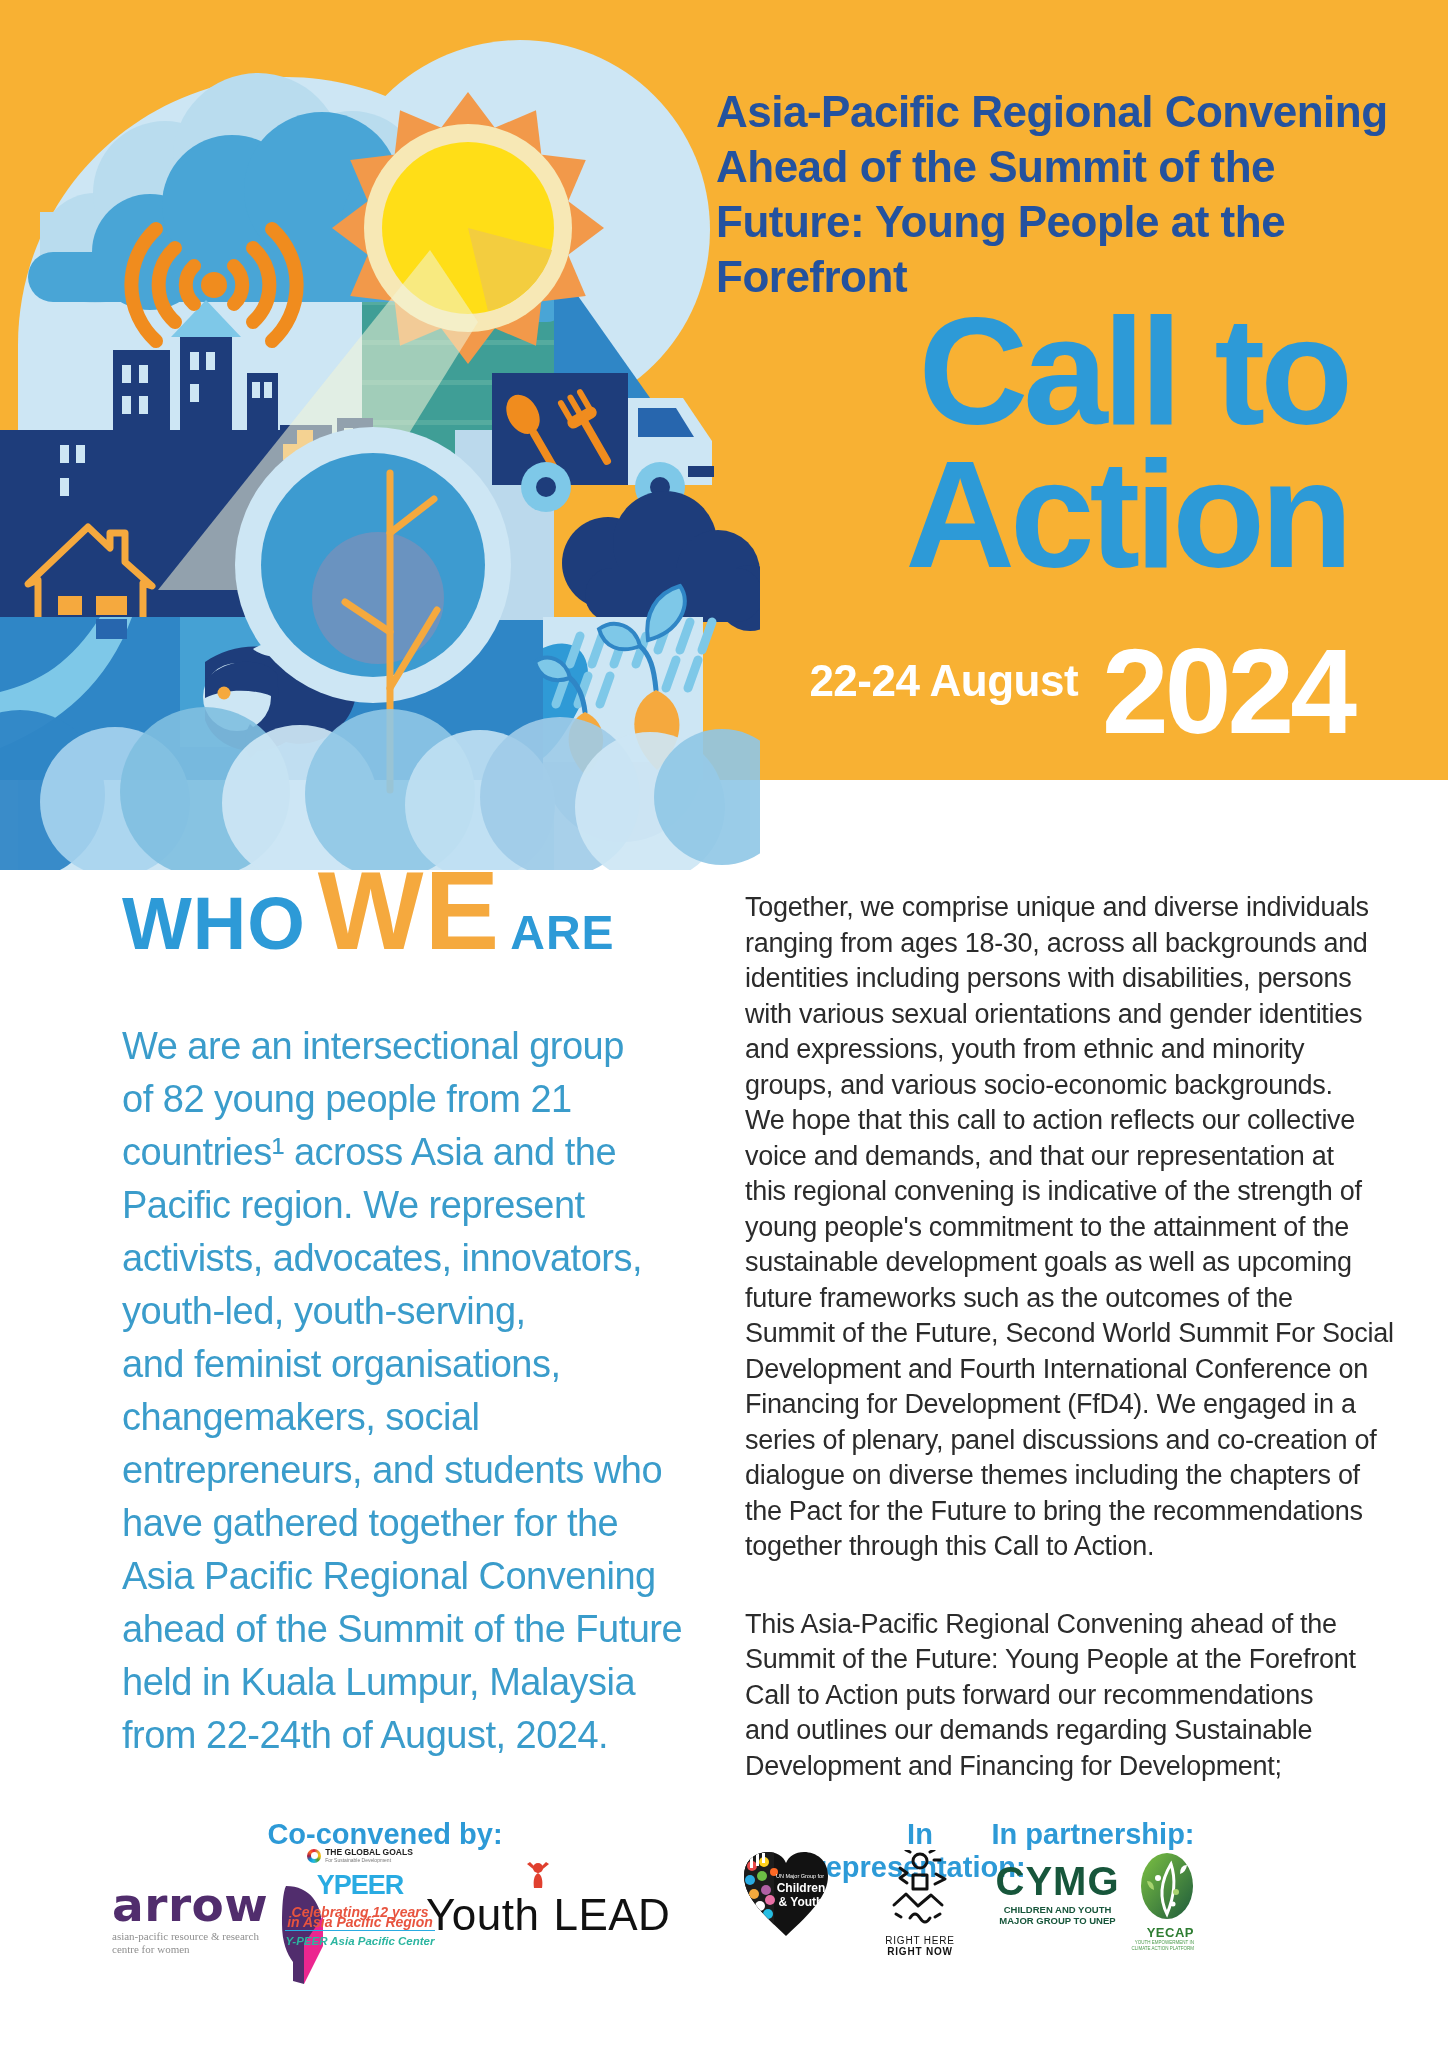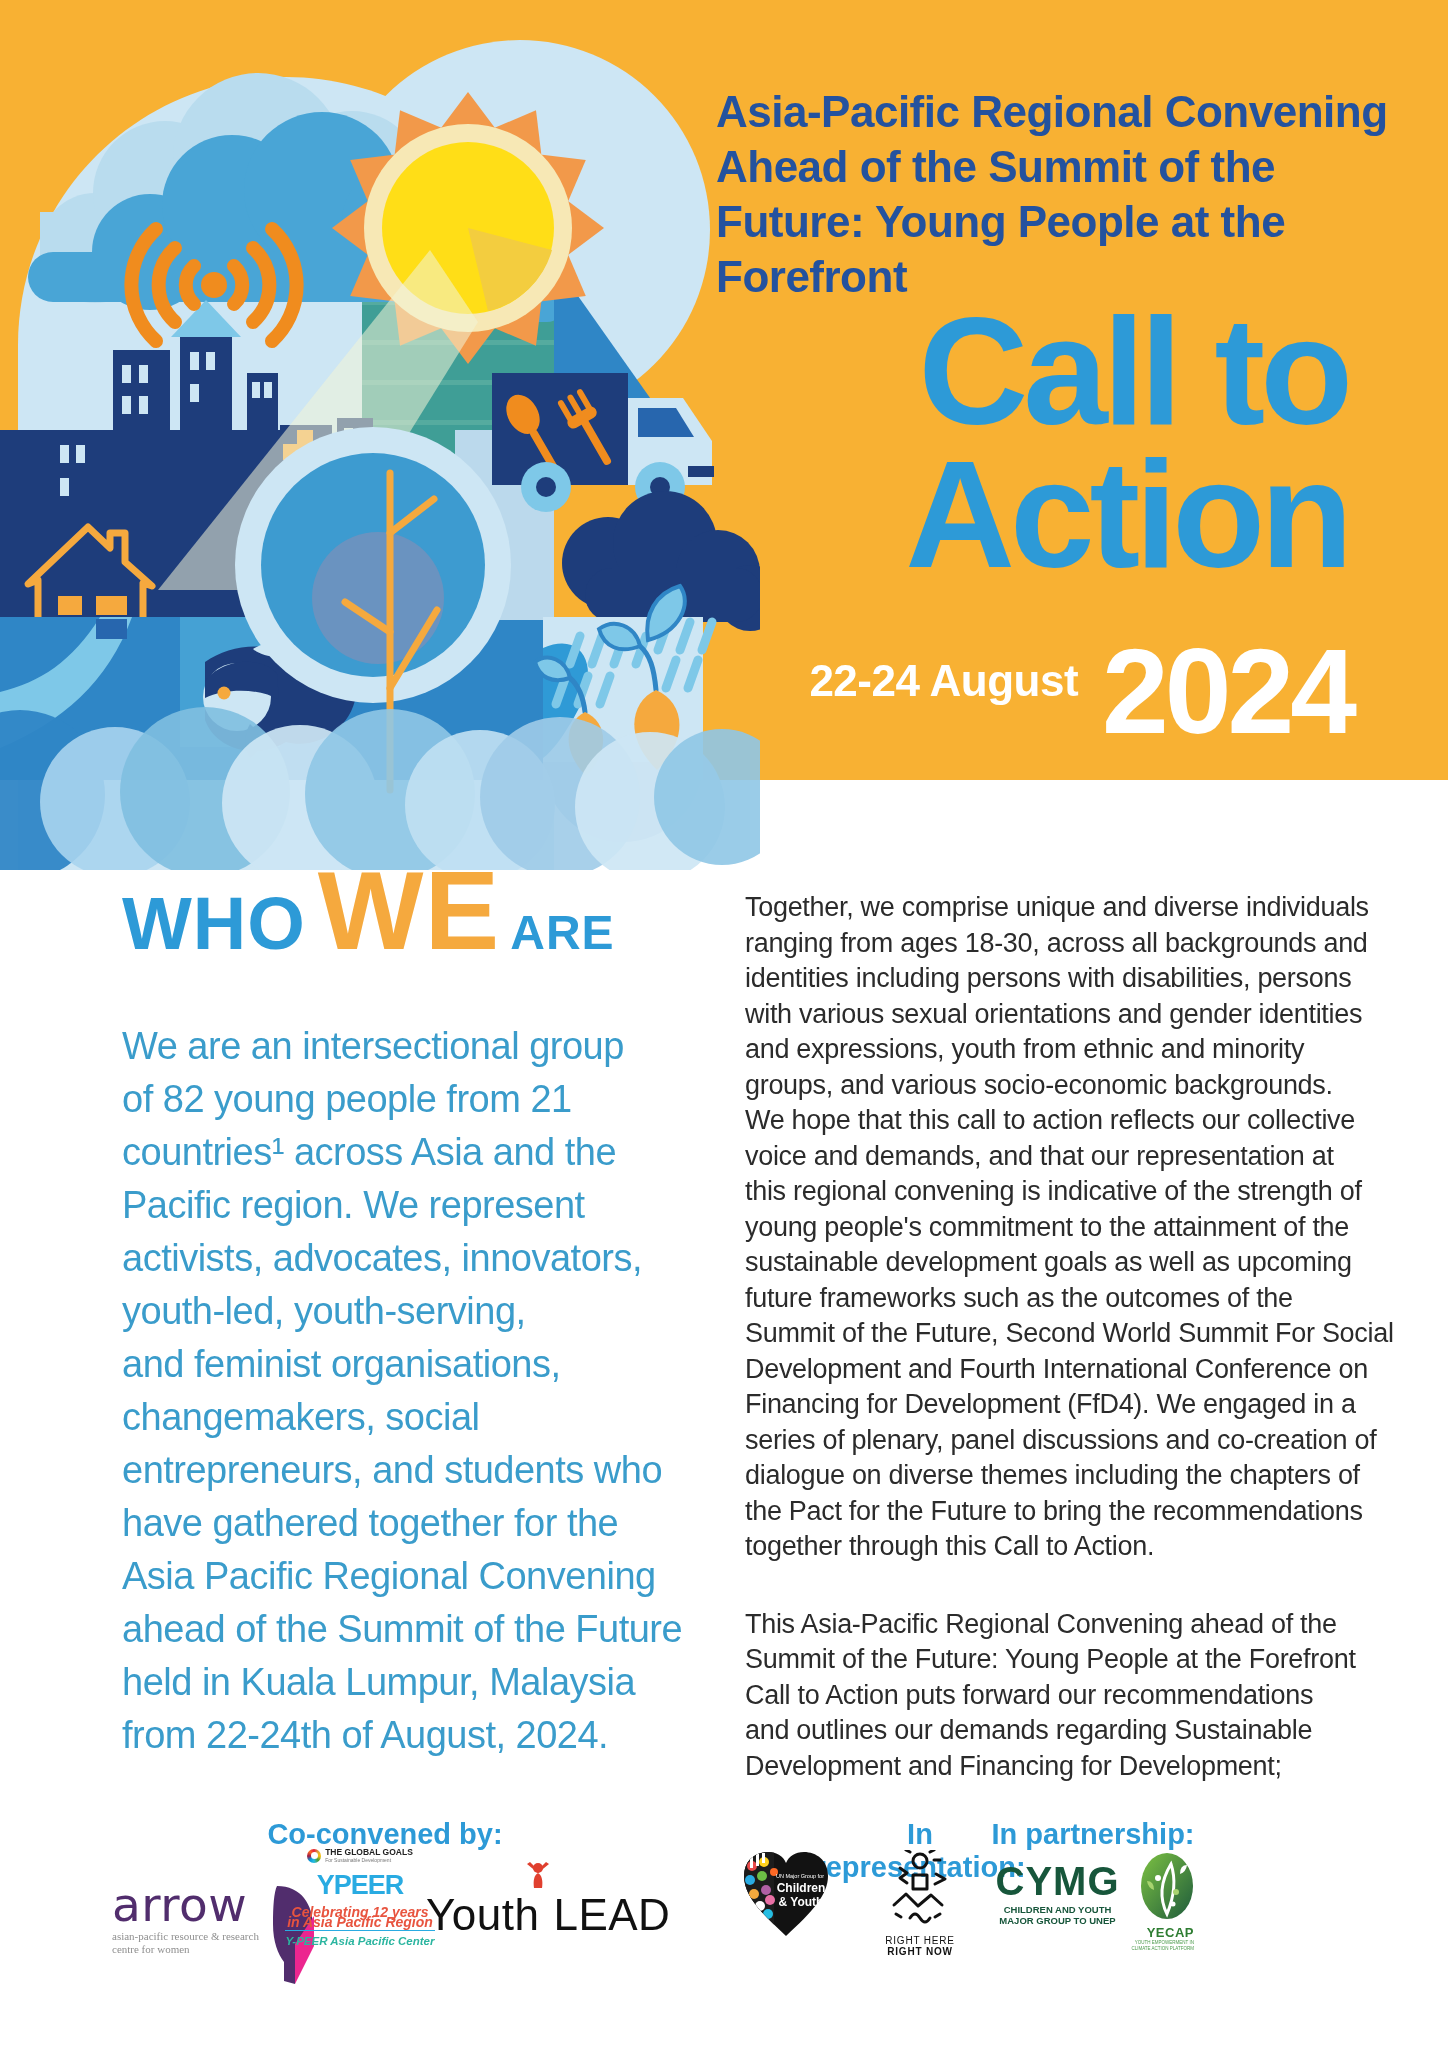--- a/index.html
+++ b/index.html
@@ -26,21 +26,21 @@
             letter-spacing:-0.3px;}
   .body-col p{margin:0;white-space:pre;}
   .body-col p + p{margin-top:42px;}
   
   .footer-label{position:absolute;font-size:29px;font-weight:bold;color:#2D9AD7;text-align:center;}
   .co-label{left:230px;top:1818px;width:310px;}
   .collab-label{left:800px;top:1818px;width:240px;}
   .partner-label{left:968px;top:1818px;width:250px;}
 
   .arrow-logo{position:absolute;left:112px;top:1884px;display:flex;align-items:flex-start;gap:10px;}
-  .arrow-word{font-size:47px;font-weight:normal;color:#512D6D;line-height:42px;letter-spacing:0.5px;
+  .arrow-word{font-size:47px;font-weight:bold;color:#512D6D;line-height:42px;letter-spacing:0.5px;
               font-family:"DejaVu Sans",sans-serif;}
   .arrow-tagline{font-size:11px;color:#8F8F8F;line-height:12.5px;white-space:pre;
                  font-family:"Liberation Serif",serif;margin-top:4px;}
   .ypeer-logo{position:absolute;left:285px;top:1848px;width:150px;text-align:center;}
   .gg-row{display:flex;align-items:center;justify-content:center;gap:4px;}
   .gg-ring{width:14px;height:14px;border-radius:50%;position:relative;flex:0 0 auto;
            background:conic-gradient(#E5243B,#DDA63A,#FCC30B,#4C9F38,#26BDE2,#0A97D9,#A21942,#FD6925,#E5243B);}
   .gg-ring i{position:absolute;inset:3.5px;background:#fff;border-radius:50%;}
   .gg-texts{text-align:left;}
   .gg-line1{font-size:8.5px;font-weight:bold;color:#222;line-height:9px;}

